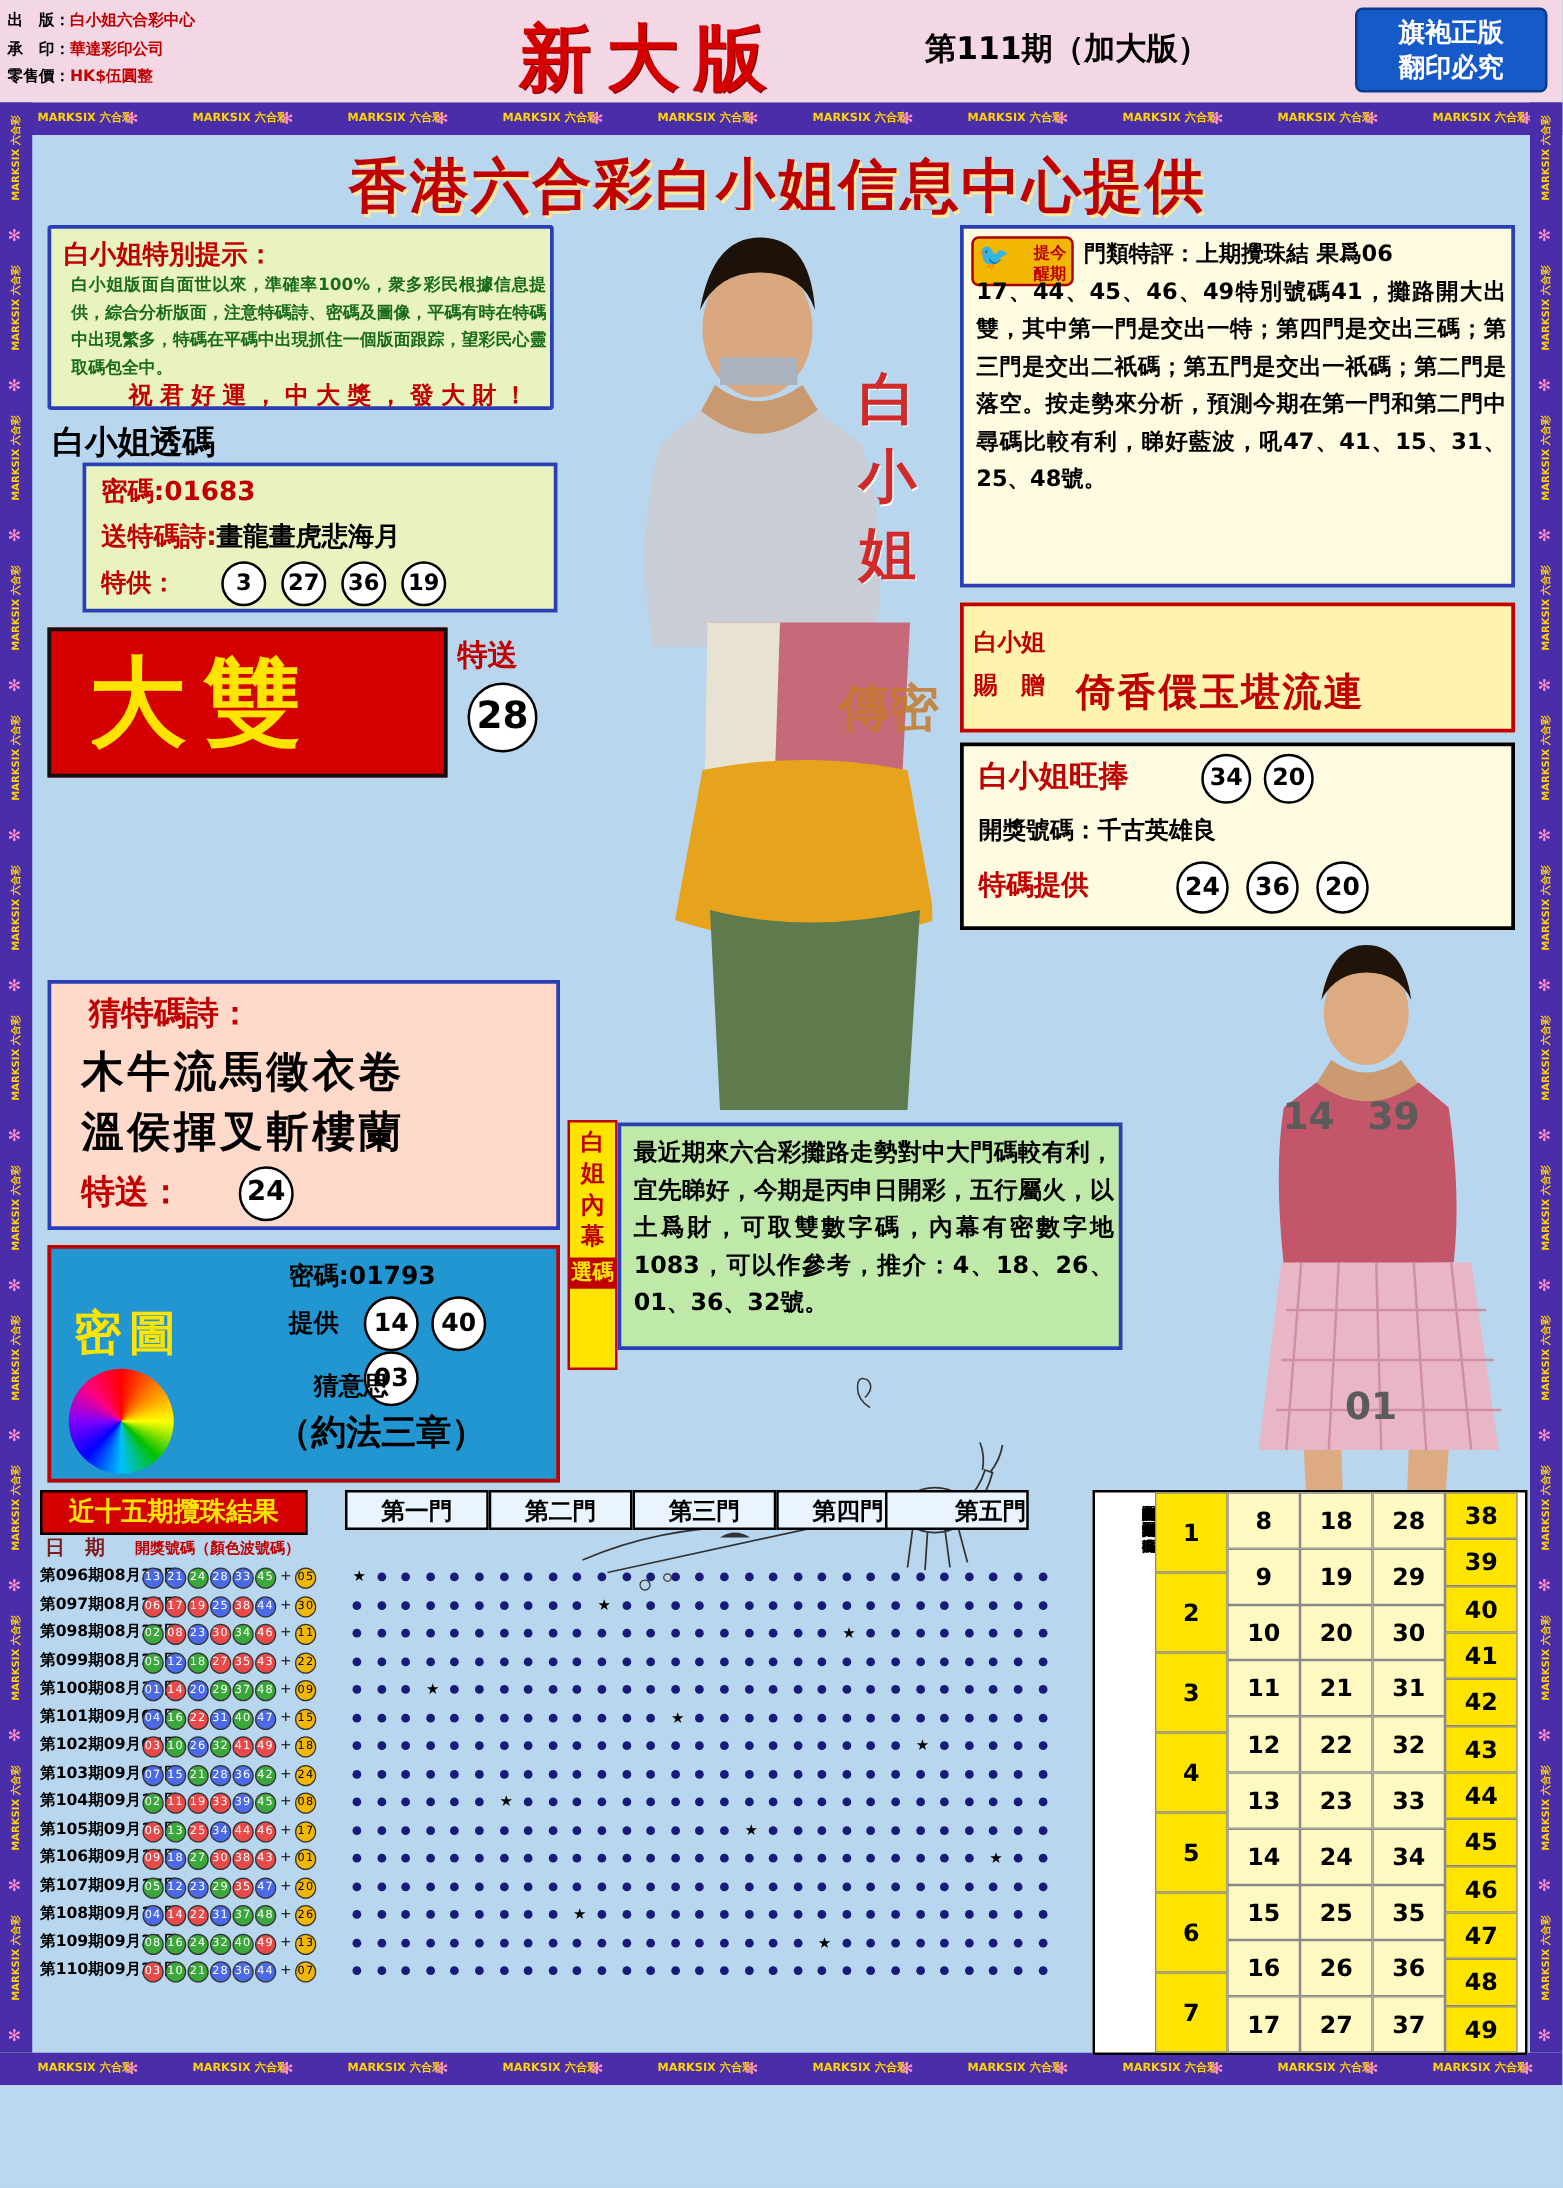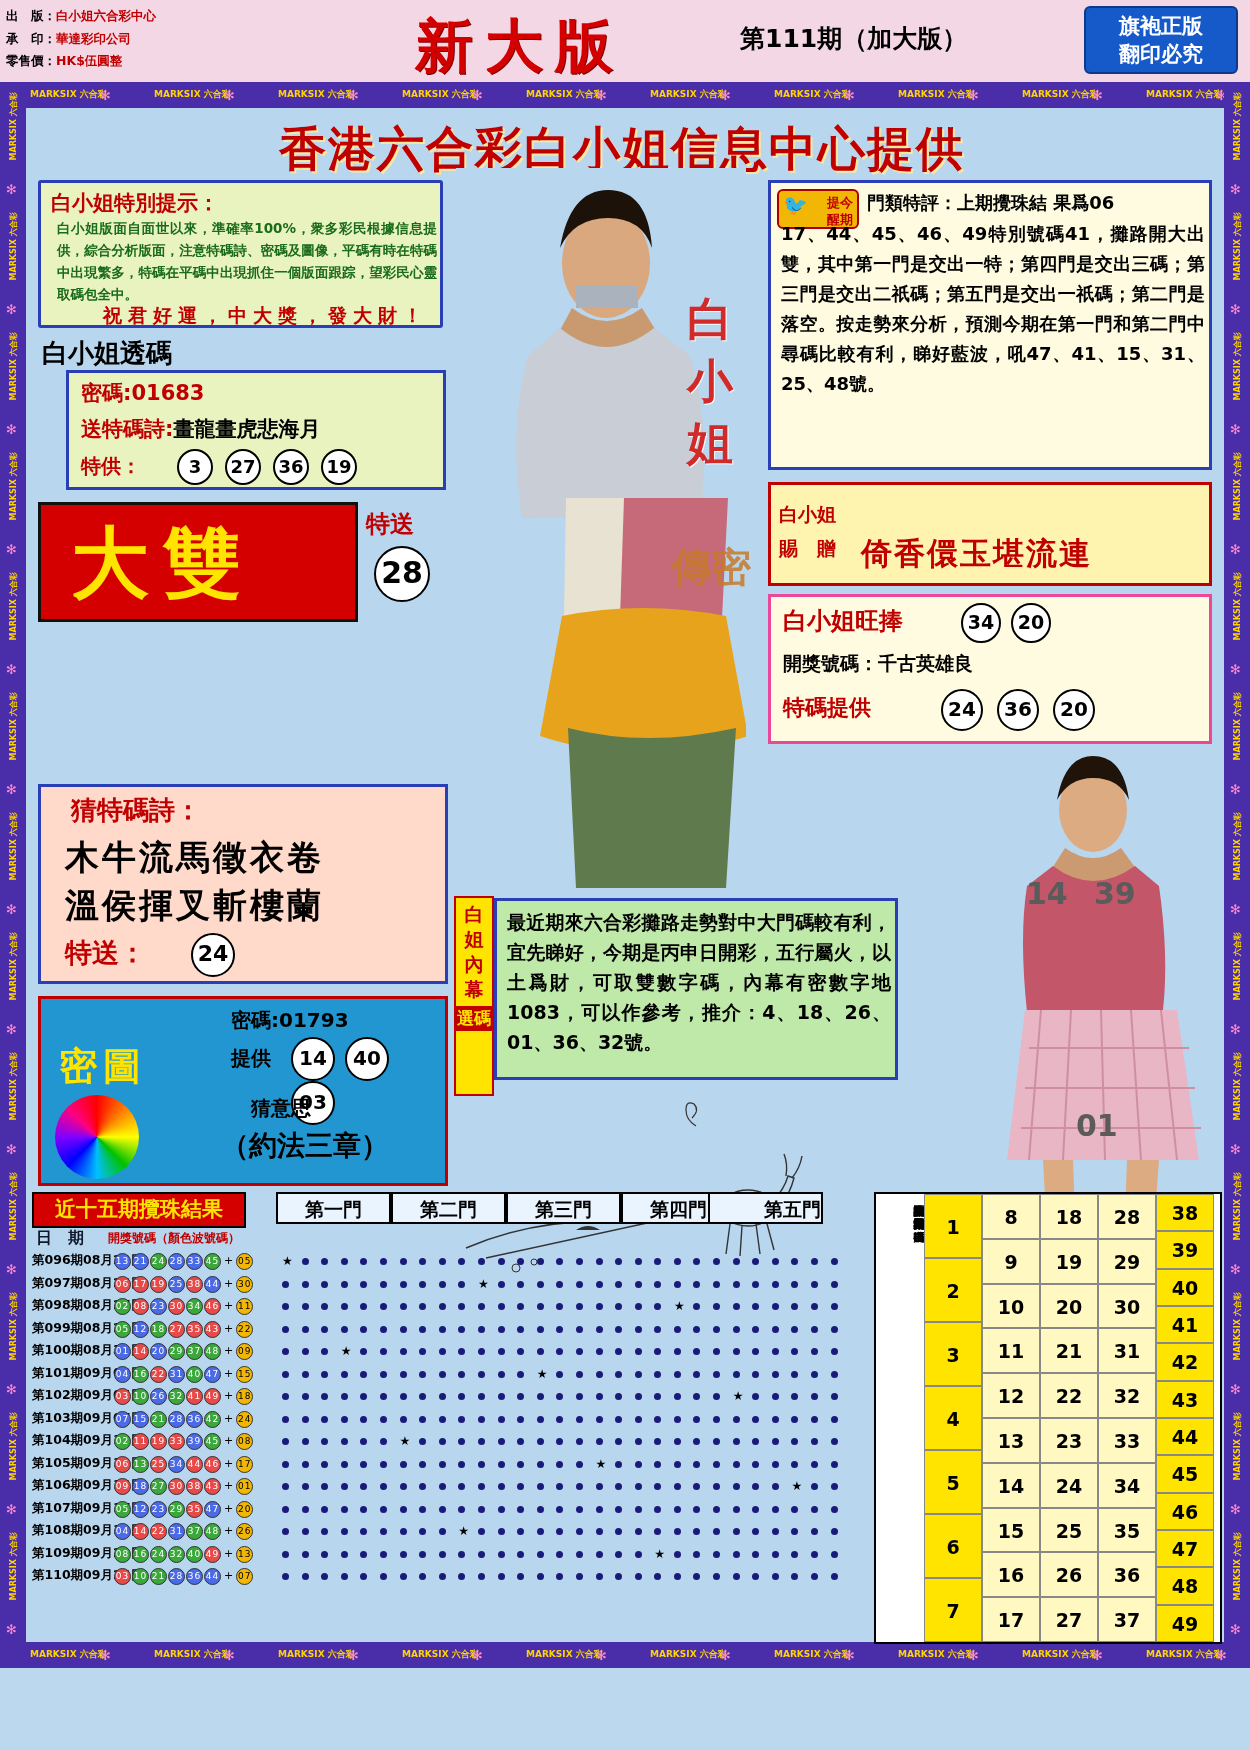--- a/index.html
+++ b/index.html
@@ -93,21 +93,21 @@
   .b-men .badge{position:absolute;left:6px;top:6px;width:82px;height:40px;background:#f2b705;border:2px solid #a00;border-radius:6px;color:#c00000;font-size:13px;font-weight:bold;text-align:right;padding:3px 4px 0 0;box-sizing:border-box;line-height:17px;}
   .b-men .badge .bird{position:absolute;left:4px;top:6px;font-size:20px;}
   .b-men .hd{position:absolute;left:96px;top:8px;font-size:18px;font-weight:bold;color:#000;}
   .b-men .body{position:absolute;left:10px;top:36px;width:424px;font-size:18px;line-height:30px;font-weight:bold;color:#000;text-align:justify;}
 
   .b-slogan{left:742px;top:374px;width:444px;height:104px;background:#fff3b0;border:3px solid #c00000;}
   .b-slogan .side{position:absolute;left:8px;top:12px;width:70px;font-size:19px;line-height:34px;font-weight:bold;color:#c00000;}
   .b-slogan .l1{position:absolute;left:90px;top:6px;font-size:31px;font-weight:bold;color:#c00000;letter-spacing:2px;}
   .b-slogan .l2{position:absolute;left:90px;top:48px;font-size:31px;font-weight:bold;color:#c00000;letter-spacing:2px;}
 
-  .b-wang{left:742px;top:486px;width:444px;height:150px;background:#fffbe0;border:3px solid #ec4899;}
+  .b-wang{left:742px;top:486px;width:444px;height:150px;background:#fffbe0;border:3px solid #000000;}
   .b-wang .r1{position:absolute;left:12px;top:8px;font-size:24px;font-weight:bold;color:#c00000;}
   .b-wang .r1b{position:absolute;left:190px;top:6px;}
   .b-wang .r1b .ball{width:36px;height:36px;line-height:34px;font-size:19px;margin-right:10px;}
   .b-wang .r2{position:absolute;left:12px;top:54px;font-size:19px;font-weight:bold;color:#000;}
   .b-wang .r3{position:absolute;left:12px;top:96px;font-size:22px;font-weight:bold;color:#c00000;}
   .b-wang .r3b{position:absolute;left:170px;top:92px;}
   .b-wang .r3b .ball{width:38px;height:38px;line-height:36px;font-size:20px;margin-right:14px;}
 
   .b-note{left:748px;top:648px;width:200px;height:118px;background:#e8f3c0;border:2px solid #2a3fb5;}
   .b-note .body{position:absolute;left:6px;top:4px;width:186px;font-size:12.5px;line-height:21px;color:#000;font-weight:bold;}
@@ -125,21 +125,21 @@
   .photo-sub{left:955px;top:640px;width:236px;height:520px;}
   .cal-title{position:absolute;left:640px;top:180px;width:90px;text-align:center;font-size:46px;font-weight:bold;color:#d02a2a;line-height:62px;letter-spacing:2px;text-shadow:1px 1px 0 #fff;}
   .cal-title2{position:absolute;left:640px;top:430px;width:90px;text-align:center;font-size:40px;font-weight:bold;color:#c57a2a;line-height:58px;opacity:.85;}
   .photo-num{position:absolute;font-size:30px;color:#5b5b5b;font-weight:bold;}
 
   
   .bottom{position:absolute;left:26px;top:1192px;width:1198px;height:450px;}
   .tbl-hd{position:absolute;left:6px;top:0;width:210px;height:32px;background:#d40000;border:2px solid #000;color:#ffe400;font-size:21px;font-weight:bold;text-align:center;line-height:30px;}
   .gates{position:absolute;left:250px;top:0;width:580px;height:32px;}
   .gate{position:absolute;top:0;height:32px;border:2px solid #000;background:#eaf4ff;font-size:19px;font-weight:bold;text-align:center;line-height:30px;box-sizing:border-box;}
-  .datehd{position:absolute;left:10px;top:36px;font-size:16px;font-weight:bold;color:#0f172a;}
+  .datehd{position:absolute;left:10px;top:36px;font-size:16px;font-weight:bold;color:#7f1d1d;}
   .drawhd{position:absolute;left:82px;top:38px;font-size:12px;font-weight:bold;color:#c00000;}
   .rows{position:absolute;left:6px;top:58px;width:840px;}
   .row{position:relative;height:22.5px;font-size:12.5px;white-space:nowrap;}
   .row .dt{position:absolute;left:0;top:2px;font-weight:bold;color:#000;}
   .row .nums{position:absolute;left:82px;top:2px;letter-spacing:1px;}
   .nball{display:inline-block;width:15px;height:15px;border-radius:50%;border:1px solid #333;text-align:center;line-height:14px;font-size:9px;color:#000;margin-right:1px;}
   .dotrow{position:absolute;left:250px;top:3px;}
   .dot{display:inline-block;width:7px;height:7px;border-radius:50%;background:#1a1a7a;margin-right:12.6px;}
   .dot.star{background:transparent;color:#000;font-size:12px;line-height:7px;width:7px;}
 

